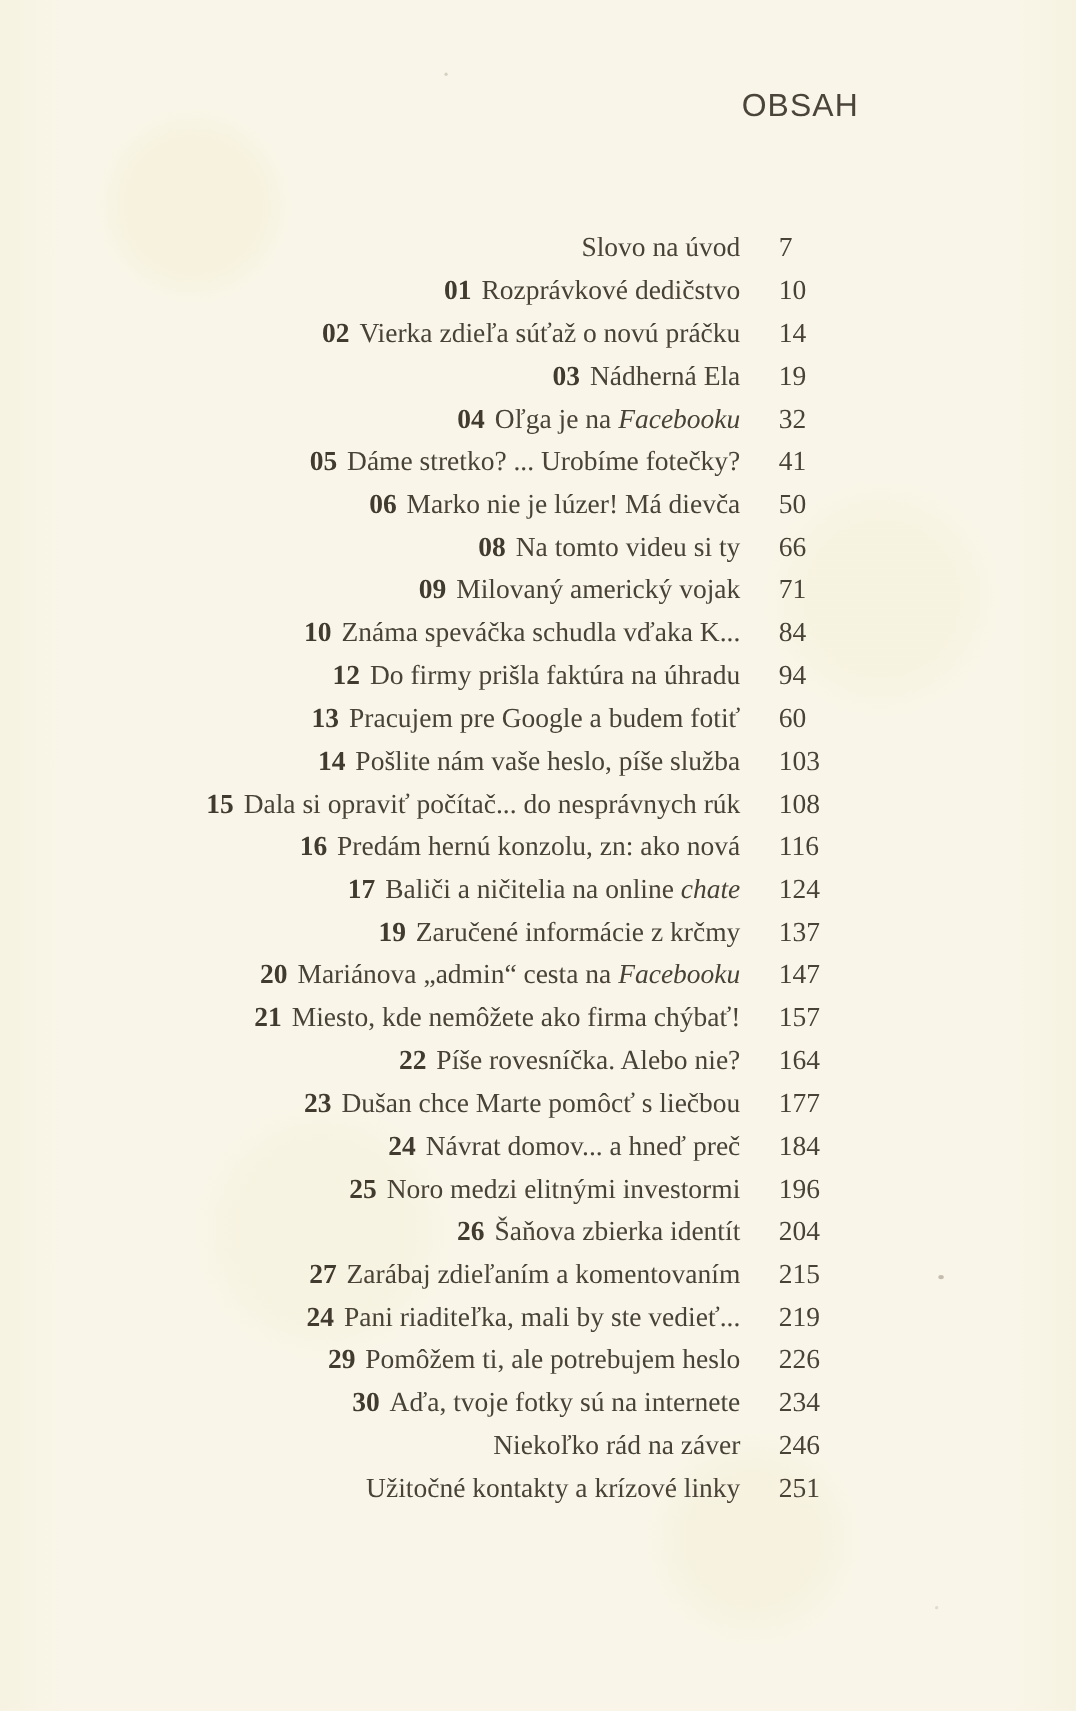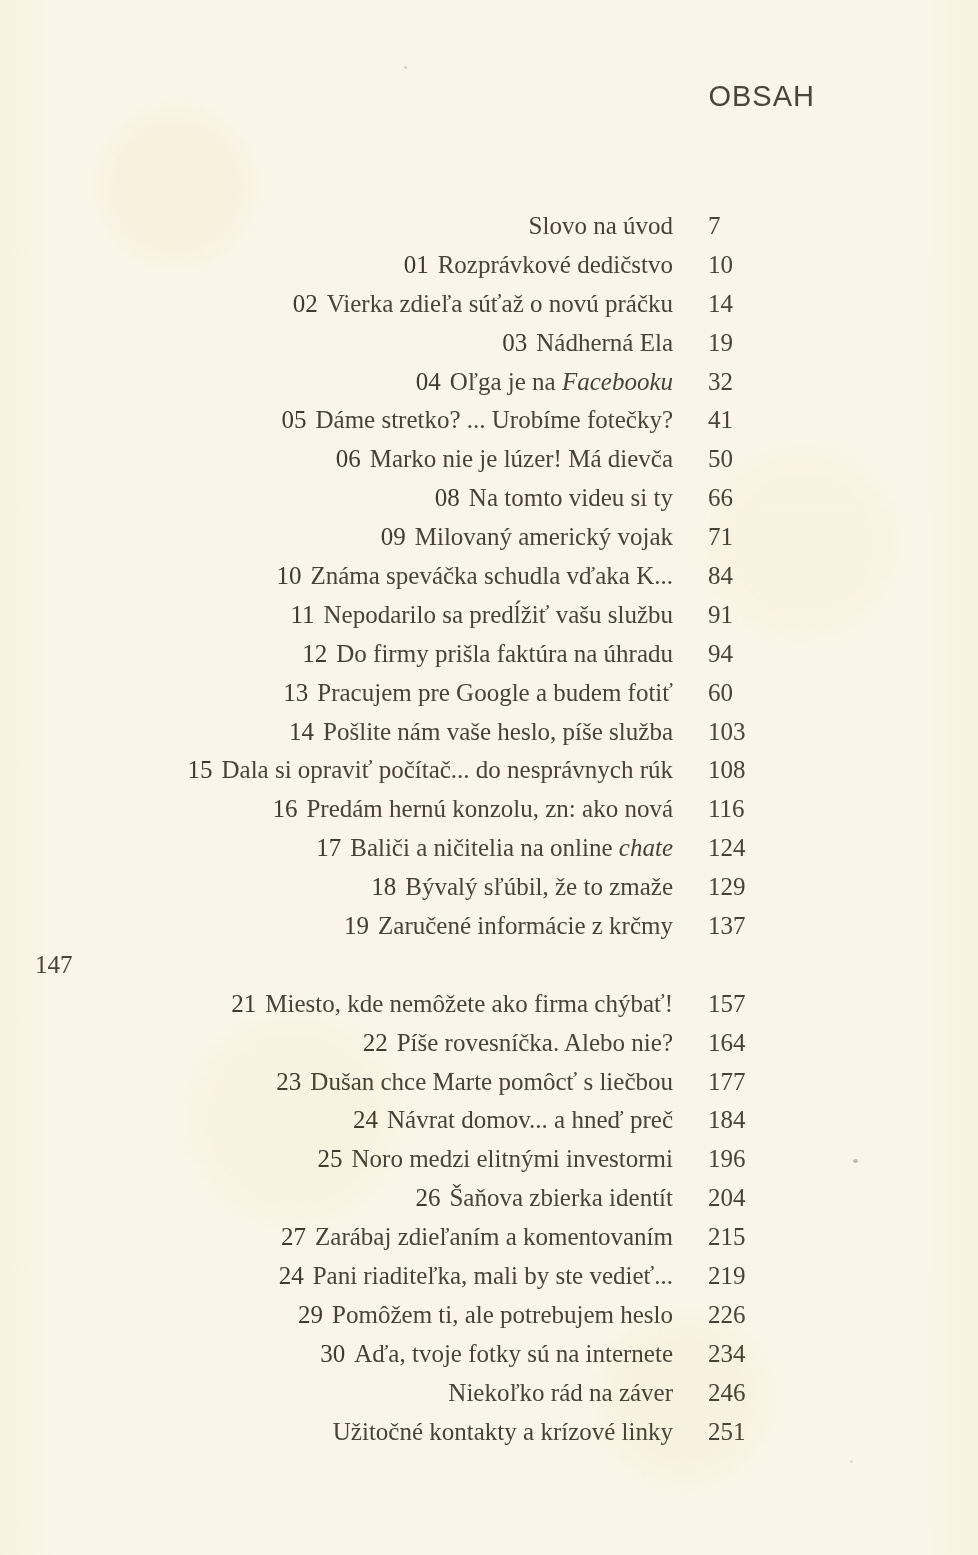--- a/index.html
+++ b/index.html
@@ -22,21 +22,21 @@
       #f9f6e9;
   }
   .speck { position: absolute; border-radius: 50%; }
   .speck-1 { left: 853px; top: 1159px; width: 5px; height: 4px; background: rgba(130,120,105,.45); }
   .speck-2 { left: 404px; top: 66px;  width: 3px; height: 3px; background: rgba(150,140,120,.35); }
   .speck-3 { left: 850px; top: 1460px; width: 3px; height: 3px; background: rgba(150,140,120,.25); }
 
   .toc-heading {
     position: absolute;
     left: 640px; top: 80px; width: 175px;
-    text-align: right;
+    text-align: center;
     font-family: "Liberation Sans", sans-serif;
     font-size: 29px;
     letter-spacing: 1px;
     color: #4b443a;
   }
 
   .toc {
     position: absolute;
     left: 0; top: 207px; width: 828px;
   }
@@ -47,21 +47,21 @@
     line-height: 38.9px;
     font-size: 25px;
     color: #494237;
   }
   .toc-row .entry-title {
     width: 767px;
     text-align: right;
     white-space: nowrap;
   }
   .toc-row .entry-num {
-    font-weight: 400;
+    font-weight: 700;
     color: #413a2f;
     margin-right: 9px;
   }
   .toc-row .seg-italic { font-style: italic; }
   .toc-row .entry-page {
     margin-left: 35px;
     min-width: 120px;
     text-align: left;
     white-space: nowrap;
   }
@@ -111,24 +111,20 @@
       </div>
       <div class="toc-row">
         <span class="entry-title"><span class="entry-num">09</span><span class="seg-regular">Milovaný americký vojak</span></span>
         <span class="entry-page">71</span>
       </div>
       <div class="toc-row">
         <span class="entry-title"><span class="entry-num">10</span><span class="seg-regular">Známa speváčka schudla vďaka K...</span></span>
         <span class="entry-page">84</span>
       </div>
       <div class="toc-row">
-        <span class="entry-title"><span class="entry-num">11</span><span class="seg-regular">Nepodarilo sa predĺžiť vašu službu</span></span>
-        <span class="entry-page">91</span>
-      </div>
-      <div class="toc-row">
         <span class="entry-title"><span class="entry-num">12</span><span class="seg-regular">Do firmy prišla faktúra na úhradu</span></span>
         <span class="entry-page">94</span>
       </div>
       <div class="toc-row">
         <span class="entry-title"><span class="entry-num">13</span><span class="seg-regular">Pracujem pre Google a budem fotiť</span></span>
         <span class="entry-page">60</span>
       </div>
       <div class="toc-row">
         <span class="entry-title"><span class="entry-num">14</span><span class="seg-regular">Pošlite nám vaše heslo, píše služba</span></span>
         <span class="entry-page">103</span>
@@ -139,28 +135,25 @@
       </div>
       <div class="toc-row">
         <span class="entry-title"><span class="entry-num">16</span><span class="seg-regular">Predám hernú konzolu, zn: ako nová</span></span>
         <span class="entry-page">116</span>
       </div>
       <div class="toc-row">
         <span class="entry-title"><span class="entry-num">17</span><span class="seg-regular">Baliči a ničitelia na online </span><span class="seg-italic">chate</span></span>
         <span class="entry-page">124</span>
       </div>
       <div class="toc-row">
-        <span class="entry-title"><span class="entry-num">18</span><span class="seg-regular">Bývalý sľúbil, že to zmaže</span></span>
-        <span class="entry-page">129</span>
-      </div>
-      <div class="toc-row">
         <span class="entry-title"><span class="entry-num">19</span><span class="seg-regular">Zaručené informácie z krčmy</span></span>
         <span class="entry-page">137</span>
       </div>
       <div class="toc-row">
+        <span class="entry-title"><span class="entry-num">20</span><span class="seg-regular">Mariánova „admin“ cesta na </span><span class="seg-italic">Facebooku</span></span>
         <span class="entry-page">147</span>
       </div>
       <div class="toc-row">
         <span class="entry-title"><span class="entry-num">21</span><span class="seg-regular">Miesto, kde nemôžete ako firma chýbať!</span></span>
         <span class="entry-page">157</span>
       </div>
       <div class="toc-row">
         <span class="entry-title"><span class="entry-num">22</span><span class="seg-regular">Píše rovesníčka. Alebo nie?</span></span>
         <span class="entry-page">164</span>
       </div>

